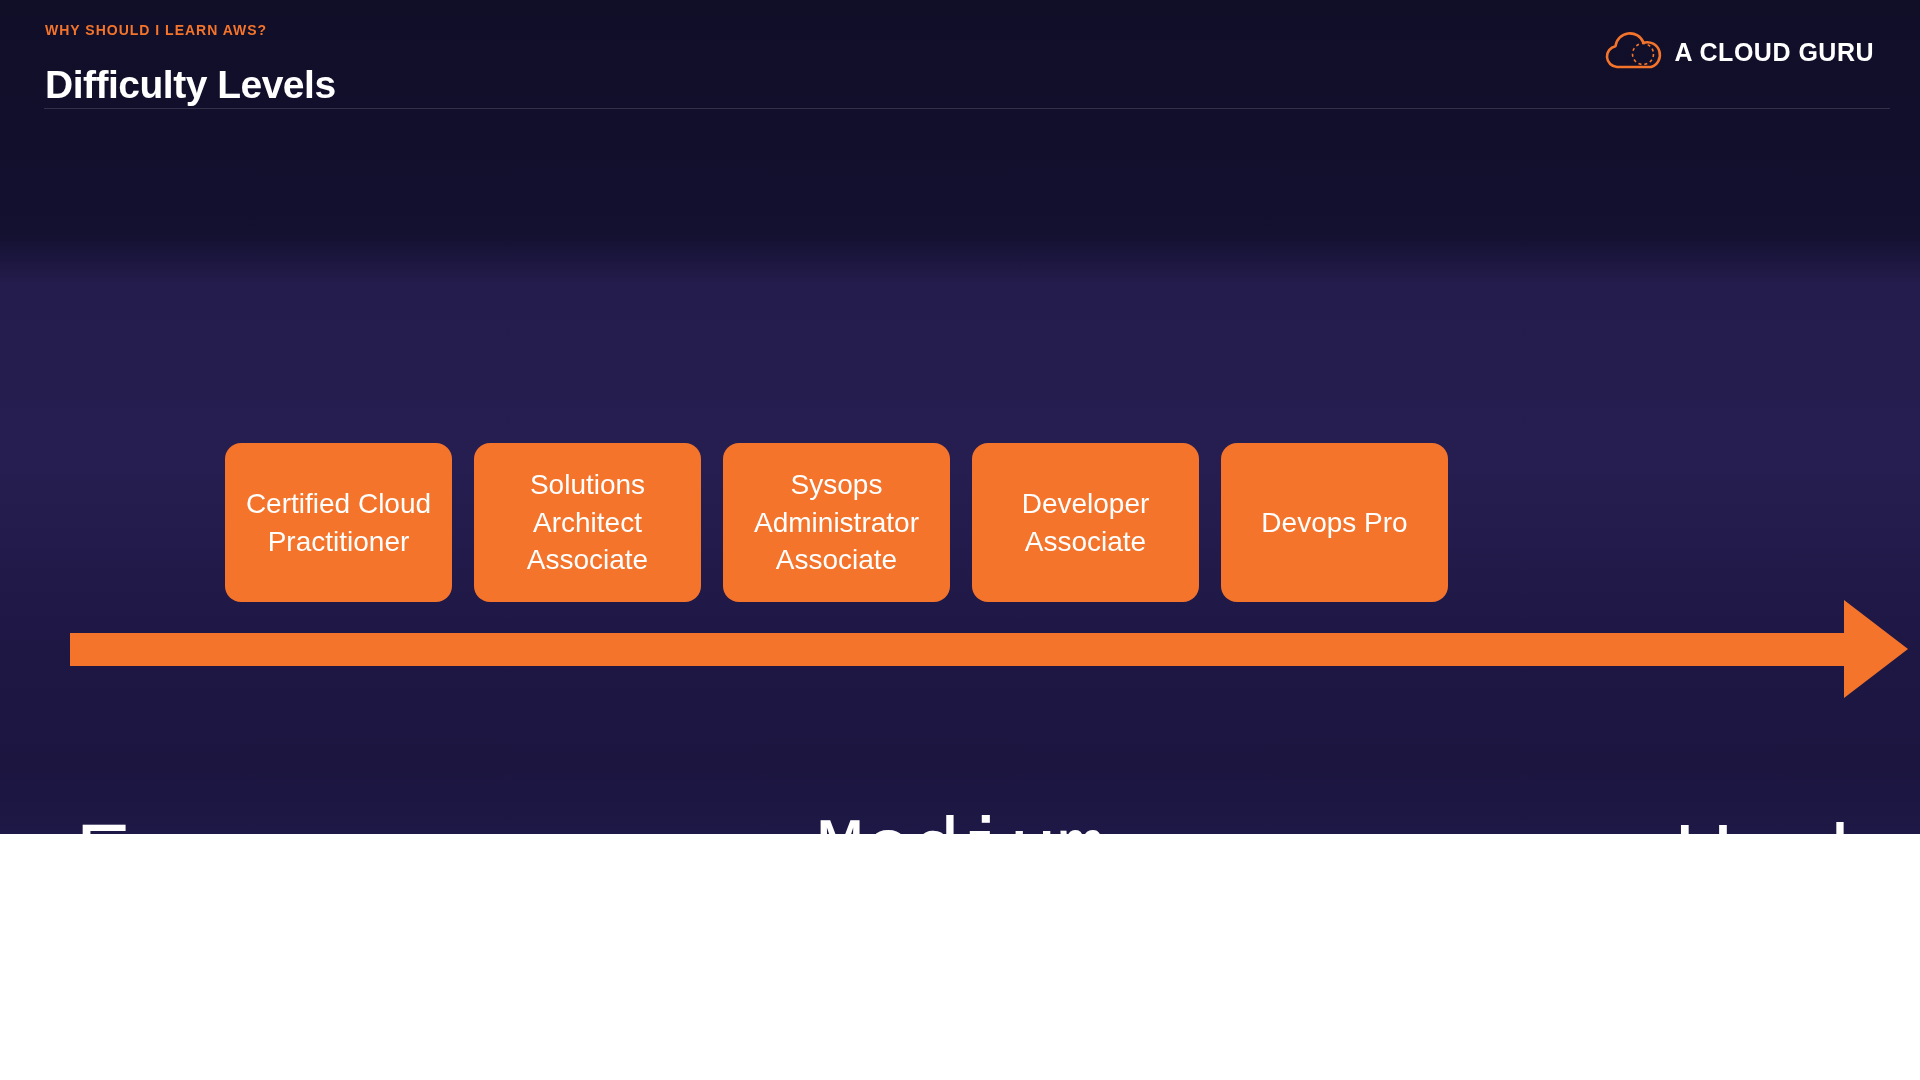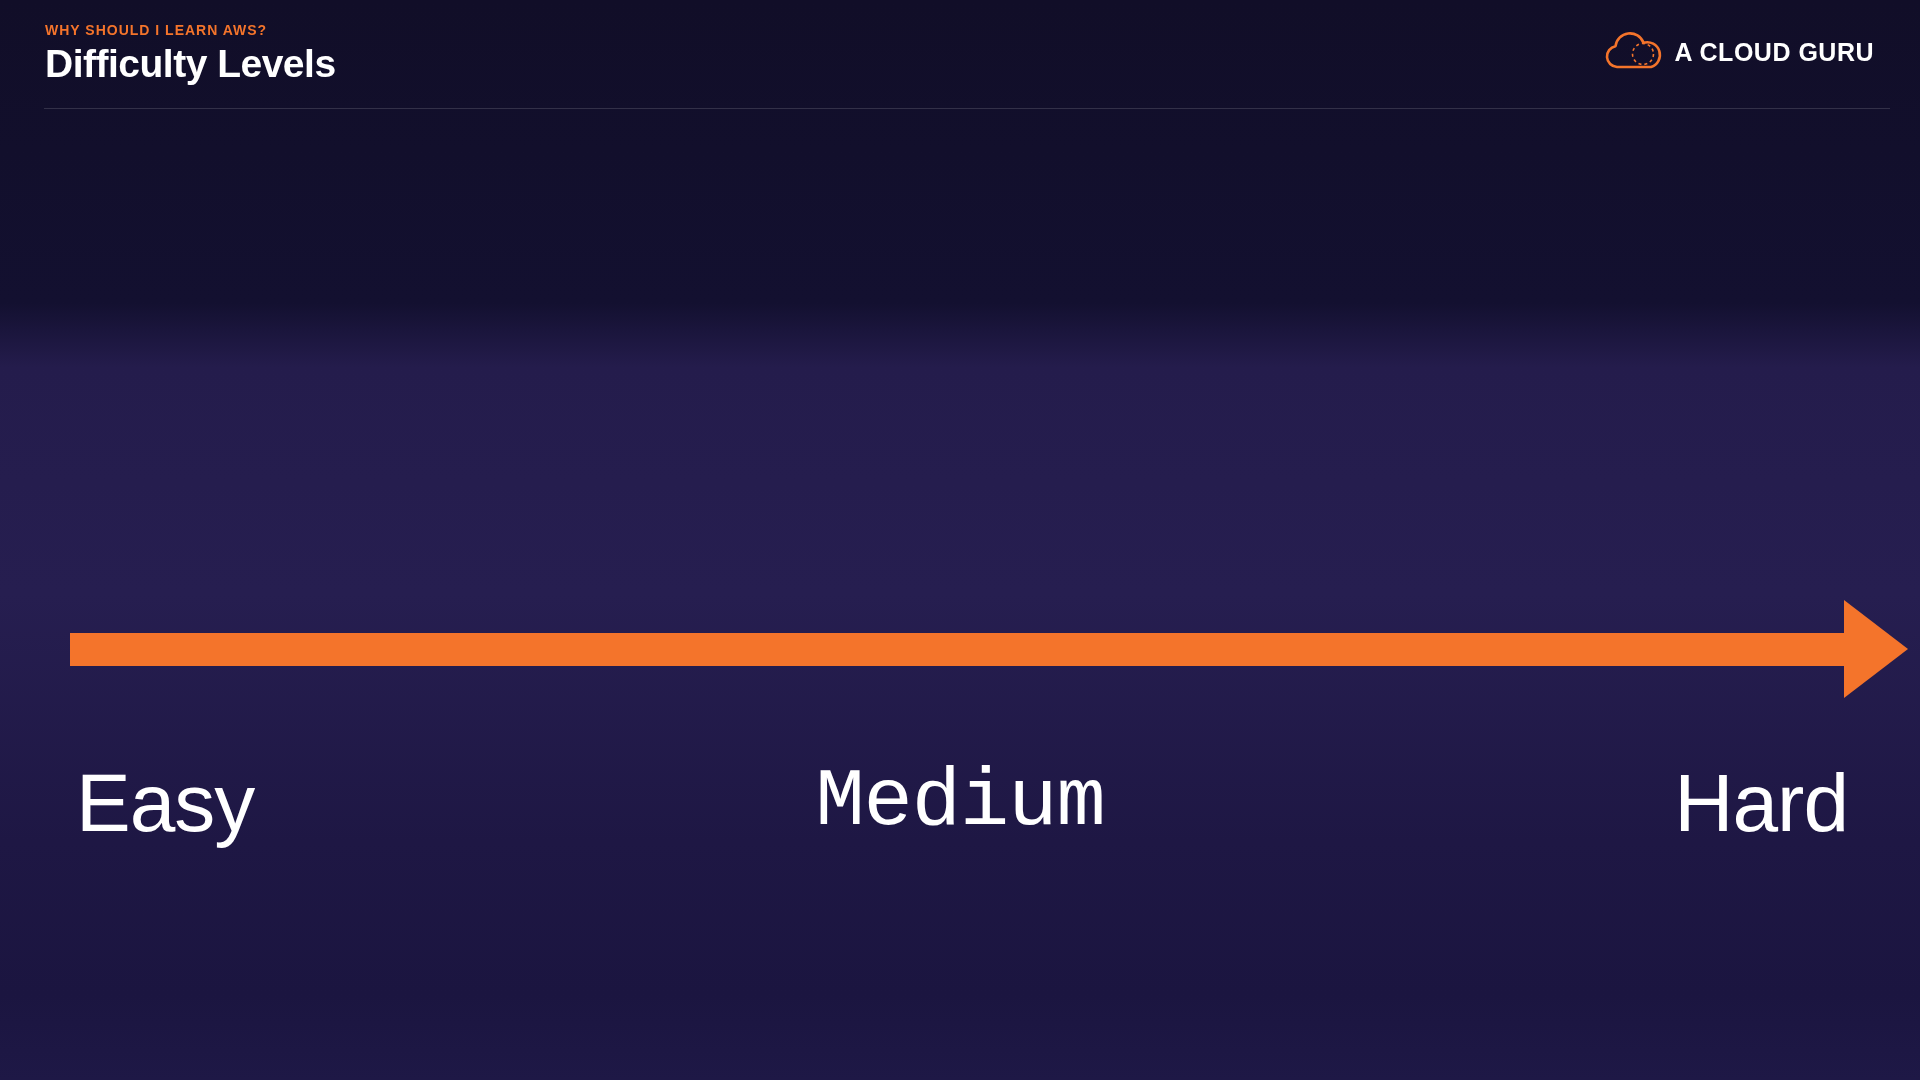--- a/index.html
+++ b/index.html
@@ -7,21 +7,21 @@
   html, body {
     width: 1920px;
     height: 1080px;
     overflow: hidden;
     font-family: "Liberation Sans", "DejaVu Sans", sans-serif;
   }
 
   .slide {
     position: relative;
     width: 1920px;
-    height: 1080px;
+    height: 834px;
     background: linear-gradient(180deg,
       #110e28 0%,
       #131030 28%,
       #241c4c 34%,
       #261e50 55%,
       #1e1744 78%,
       #1b1540 92%,
       #1e1846 100%);
   }
 
@@ -31,21 +31,21 @@
     top: 22px;
     left: 45px;
   }
   .eyebrow {
     color: #F4742B;
     font-size: 14px;
     font-weight: 700;
     letter-spacing: 1px;
   }
   .title {
-    margin-top: 4px;
+    margin-top: 25px;
     color: #ffffff;
     font-size: 39px;
     font-weight: 800;
     letter-spacing: -0.5px;
   }
 
   .divider {
     position: absolute;
     top: 108px;
     left: 44px;
@@ -117,21 +117,21 @@
     width: 0;
     height: 0;
     border-top: 49px solid transparent;
     border-bottom: 49px solid transparent;
     border-left: 64px solid #F4742B;
   }
 
   
   .difficulty-labels {
     position: absolute;
-    top: 756px;
+    top: 806px;
     left: 0;
     width: 1920px;
     height: 110px;
     color: #ffffff;
   }
   .difficulty-labels .label {
     position: absolute;
     font-size: 82px;
     font-weight: 500;
     letter-spacing: -1px;
@@ -153,20 +153,27 @@
   <div class="divider"></div>
 
   <div class="brand">
     <svg class="brand-logo" width="64" height="44" viewBox="0 0 64 44">
       <path d="M15 37 a10.5 10.5 0 0 1 -1.5 -20.8 a14.5 14.5 0 0 1 28 -3.4 a9.5 9.5 0 0 1 7.5 24.2 z" fill="none" stroke="#F4742B" stroke-width="2.6" stroke-linejoin="round"></path>
       <circle cx="41" cy="24" r="10.5" fill="none" stroke="#F4742B" stroke-width="1.6" stroke-dasharray="3 3"></circle>
     </svg>
     <div class="brand-name">A CLOUD GURU</div>
   </div>
 
+  <div class="boxes">
+    <div class="cert-box">Certified Cloud Practitioner</div>
+    <div class="cert-box">Solutions Architect Associate</div>
+    <div class="cert-box">Sysops Administrator Associate</div>
+    <div class="cert-box">Developer Associate</div>
+    <div class="cert-box">Devops Pro</div>
+  </div>
 
   <div class="arrow">
     <div class="arrow-shaft"></div>
     <div class="arrow-head"></div>
   </div>
 
   <div class="difficulty-labels">
     <div class="label label-easy">Easy</div>
     <div class="label label-medium">Medium</div>
     <div class="label label-hard">Hard</div>

